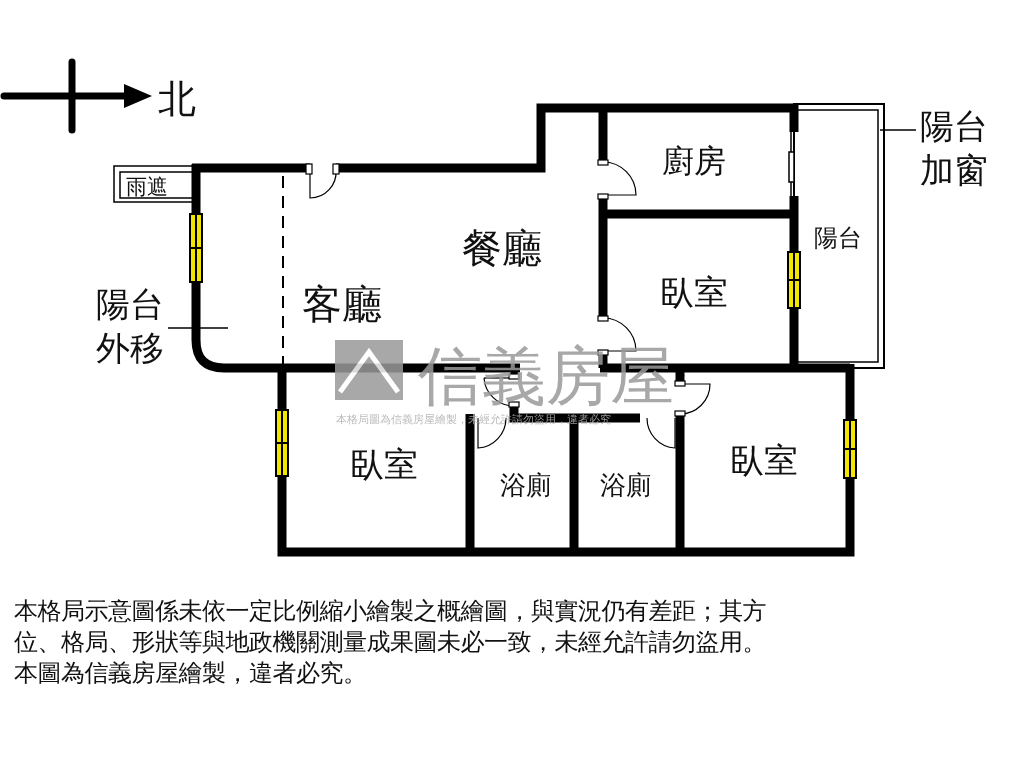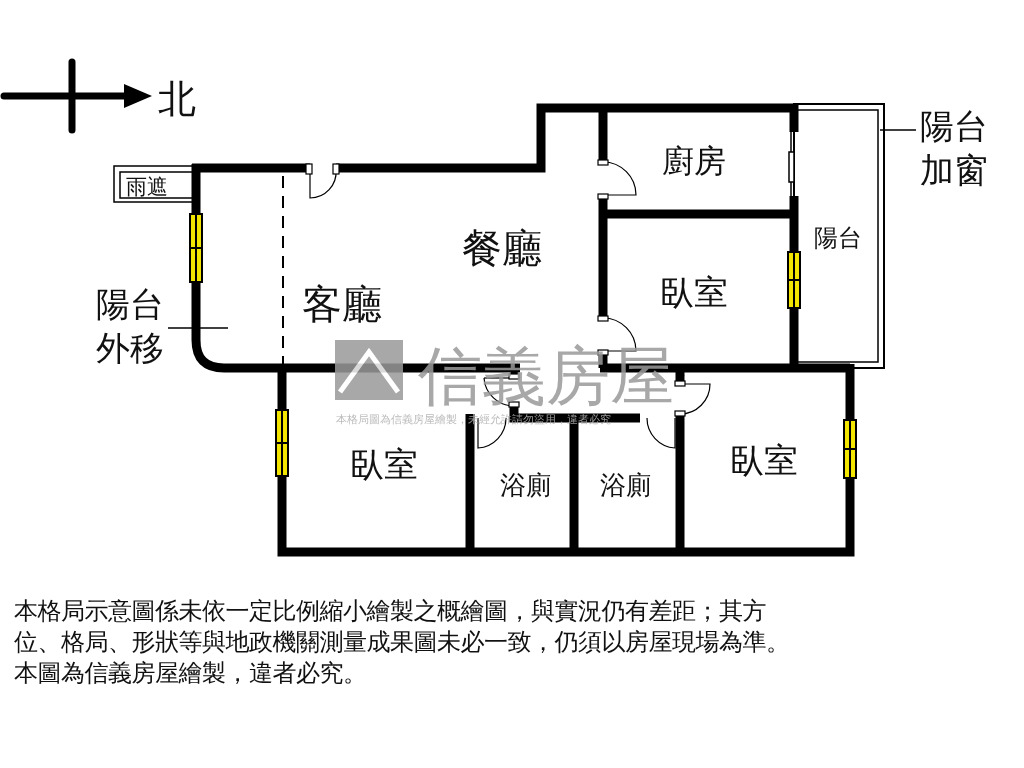--- a/index.html
+++ b/index.html
@@ -135,15 +135,15 @@
   <text class="room-label" x="730" y="472" font-size="34">臥室</text>
 
   <text class="room-label" x="96" y="316" font-size="34">陽台</text>
   <text class="room-label" x="96" y="360" font-size="34">外移</text>
   <text class="room-label" x="920" y="138" font-size="34">陽台</text>
   <text class="room-label" x="920" y="182" font-size="34">加窗</text>
 </svg>
 
 <div class="disclaimer">
   <div>本格局示意圖係未依一定比例縮小繪製之概繪圖，與實況仍有差距；其方</div>
-  <div>位、格局、形狀等與地政機關測量成果圖未必一致，仍須以房屋現場為準。</div>
+  <div>位、格局、形狀等與地政機關測量成果圖未必一致，未經允許請勿盜用。</div>
   <div>本圖為信義房屋繪製，違者必究。</div>
 </div>
 
 </body></html>

